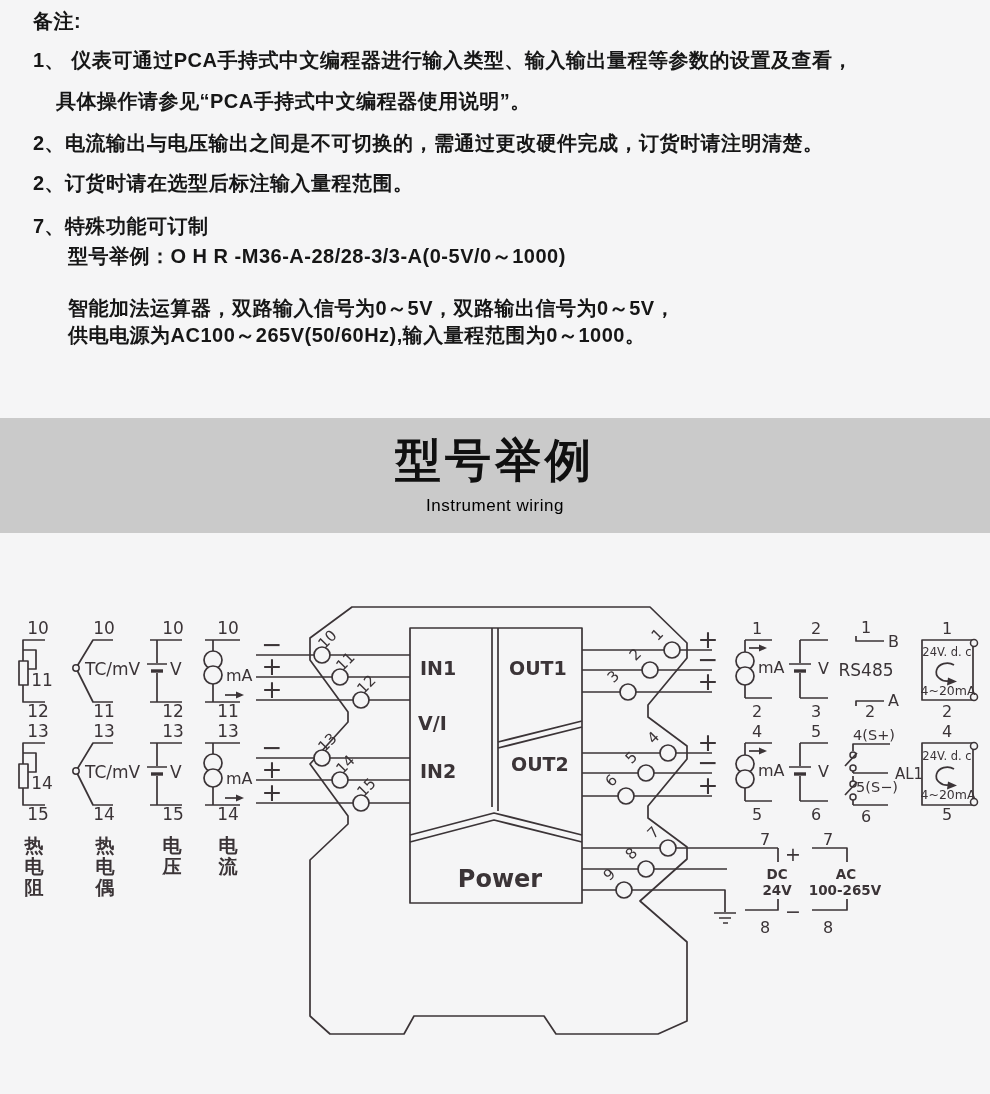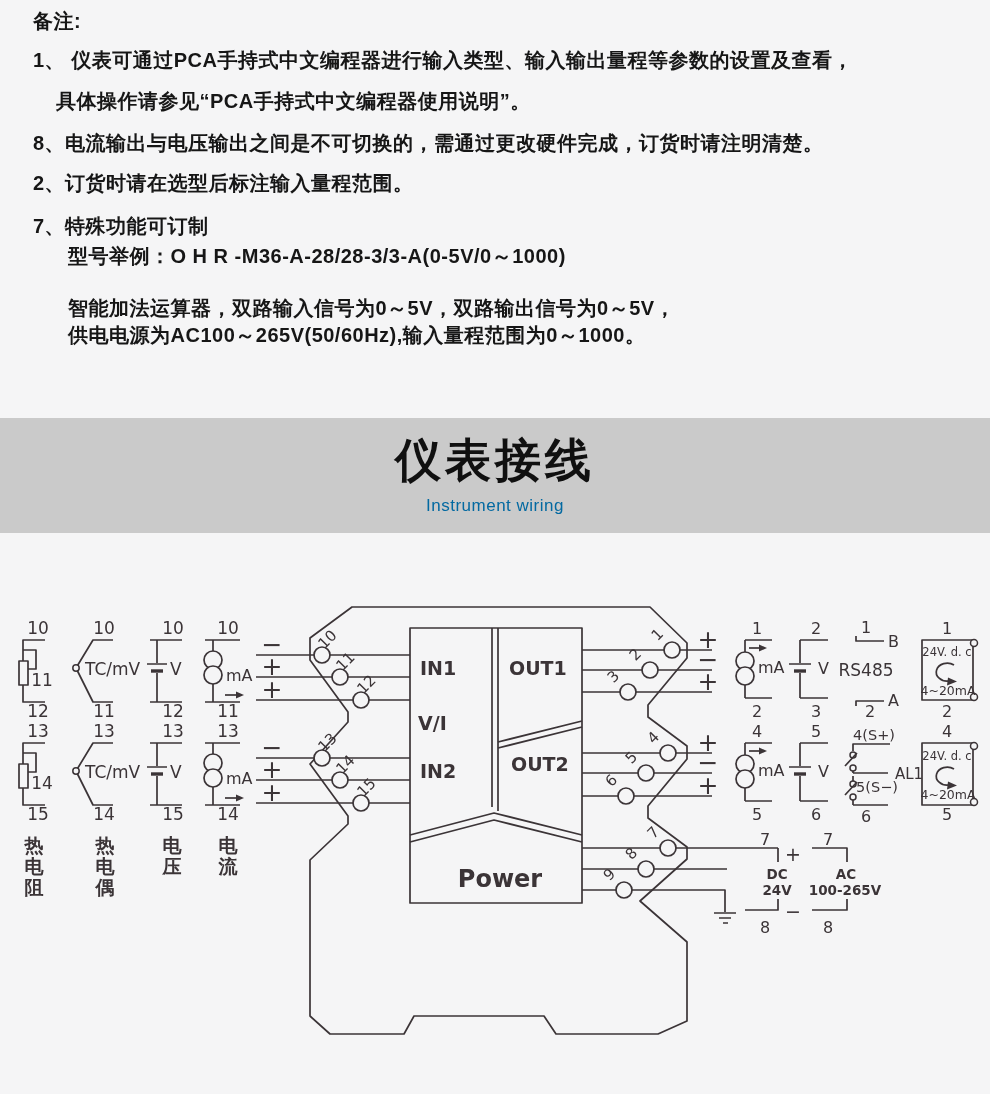--- a/index.html
+++ b/index.html
@@ -4,51 +4,51 @@
 <style>
   :root{ --bg:#f5f5f6; --banner:#cacaca; --lc:#3b3437; --ink:#161616; }
   *{margin:0;padding:0;box-sizing:border-box;}
   html,body{background:#e9e9e9;}
   .page{position:relative;width:990px;height:1094px;background:var(--bg);overflow:hidden;
         font-family:"Liberation Sans","DejaVu Sans",sans-serif;color:var(--ink);}
   .note-line{position:absolute;font-size:20px;font-weight:600;letter-spacing:0.5px;white-space:nowrap;color:var(--ink);}
   .banner{position:absolute;left:0;top:418px;width:990px;height:115px;background:var(--banner);
           display:flex;flex-direction:column;align-items:center;justify-content:center;}
   .banner-title{font-size:46px;font-weight:700;letter-spacing:4px;color:#101010;line-height:1.1;}
-  .banner-sub{font-size:17px;color:#0369a1;margin-top:10px;letter-spacing:0.5px;}
+  .banner-sub{font-size:17px;color:#000000;margin-top:10px;letter-spacing:0.5px;}
   svg{position:absolute;left:0;top:0;}
   svg text{font-family:"DejaVu Sans","Liberation Sans",sans-serif;fill:var(--lc);}
   .ln{fill:none;stroke:var(--lc);stroke-width:1.7;stroke-linejoin:round;}
   .thk{fill:none;stroke:var(--lc);stroke-width:3.4;}
   .term{fill:var(--bg);stroke:var(--lc);stroke-width:1.7;}
   .dot{fill:var(--bg);stroke:var(--lc);stroke-width:1.5;}
   .arr{fill:var(--lc);stroke:none;}
   .s11{font-size:11.5px}.s12{font-size:12.5px}.s13{font-size:13.5px}.s14{font-size:14.5px}
   .s15{font-size:15px}.s16{font-size:16px}.s17{font-size:17px}.s19{font-size:19px}
   .s24{font-size:24px}.sign{font-size:25px}.b{font-weight:600}
 </style>
 </head>
 <body>
 
 <div class="page">
 
   <div>
     <div class="note-line" style="left:33px;top:8px">备注:</div>
     <div class="note-line" style="left:33px;top:47px">1、 仪表可通过PCA手持式中文编程器进行输入类型、输入输出量程等参数的设置及查看，</div>
     <div class="note-line" style="left:56px;top:88px">具体操作请参见“PCA手持式中文编程器使用说明”。</div>
-    <div class="note-line" style="left:33px;top:130px">8、电流输出与电压输出之间是不可切换的，需通过更改硬件完成，订货时请注明清楚。</div>
+    <div class="note-line" style="left:33px;top:130px">2、电流输出与电压输出之间是不可切换的，需通过更改硬件完成，订货时请注明清楚。</div>
     <div class="note-line" style="left:33px;top:170px">2、订货时请在选型后标注输入量程范围。</div>
     <div class="note-line" style="left:33px;top:213px">7、特殊功能可订制</div>
     <div class="note-line" style="left:68px;top:243px">型号举例：O H R -M36-A-28/28-3/3-A(0-5V/0～1000)</div>
     <div class="note-line" style="left:68px;top:295px">智能加法运算器，双路输入信号为0～5V，双路输出信号为0～5V，</div>
     <div class="note-line" style="left:68px;top:322px">供电电源为AC100～265V(50/60Hz),输入量程范围为0～1000。</div>
   </div>
 
   <div class="banner">
-    <div class="banner-title">仪表接线</div>
+    <div class="banner-title">型号举例</div>
     <div class="banner-sub">Instrument wiring</div>
   </div>
 
   <svg width="990" height="1094" viewBox="0 0 990 1094">
 
     <g>
       <path class="ln" d="M45,640 H23 V661"></path>
         <rect class="ln" x="19" y="661" width="9" height="24"></rect>
       <path class="ln" d="M23,650 H36 V669 H28"></path>
         <path class="ln" d="M23,685 V702 H45"></path>

